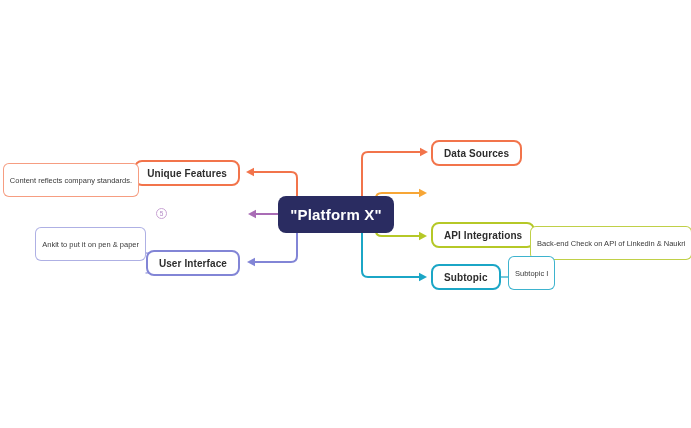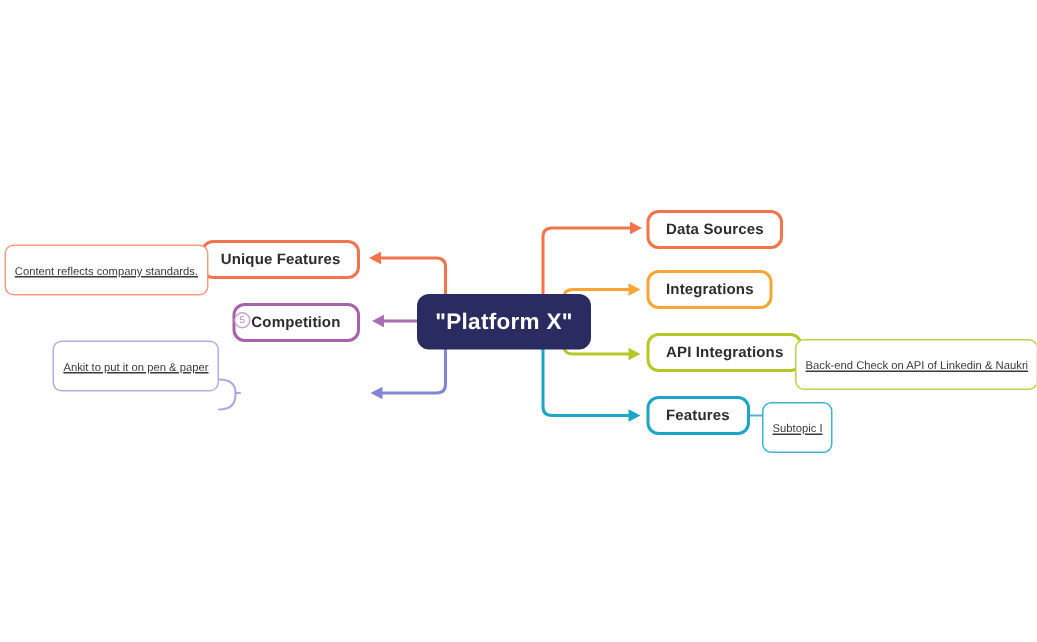--- a/index.html
+++ b/index.html
@@ -27,21 +27,21 @@
     position:absolute;display:inline-flex;align-items:center;justify-content:center;
     box-sizing:border-box;background:#ffffff;white-space:nowrap;
     color:#2d2d2d;cursor:pointer;
   }
   .topic{
     height:26px;border:2px solid;border-radius:8px;
     padding:0 11px;font-size:10px;font-weight:700;letter-spacing:.1px;
   }
   .child-node{
     height:19px;border:1.4px solid;border-radius:6px;
-    padding:16px 6px;font-size:7.5px;font-weight:400;color:#3a3a3a;text-decoration:underline;
+    padding:16px 6px;font-size:7.5px;font-weight:400;color:#3a3a3a;
   }
   .b-orange{border-color:#F2744B}
   .b-orange-lt{border-color:rgba(242,116,75,.7)}
   .b-amber{border-color:#F7A636}
   .b-lime{border-color:#B5C827}
   .b-lime-lt{border-color:rgba(181,200,39,.85)}
   .b-teal{border-color:#1BA6C6}
   .b-teal-lt{border-color:rgba(27,166,198,.85)}
   .b-purple{border-color:#A862AA}
   .b-peri{border-color:#8285D6}
@@ -87,28 +87,27 @@
     <path class="child e-orange-lt" d="M 139 172 H 152"></path>
     <path class="child e-peri-lt" d="M 146 253 Q 157 253 157 262 H 160"></path>
     <path class="child e-peri-lt" d="M 146 273 Q 157 273 157 263"></path>
     <path class="child e-lime-lt" d="M 519 235.5 H 530"></path>
     <path class="child e-teal-lt" d="M 497 277 H 508"></path>
   </svg>
 
   <div class="central">"Platform X"</div>
 
   <div class="node topic b-orange" style="right:451px;top:160px;">Unique Features</div>
-  <div class="node topic b-purple" style="right:451px;top:202px;">Competition</div>
+  <div class="node topic b-peri" style="right:451px;top:250px;">User Interface</div>
 
   <div class="node child-node b-orange-lt" style="right:552px;top:163px;">Content reflects company standards.</div>
   <div class="node child-node b-peri-lt" style="right:545px;top:227px;">Ankit to put it on pen &amp; paper</div>
 
   <div class="badge">5</div>
 
   <div class="node topic b-orange" style="left:431px;top:140px;">Data Sources</div>
-  <div class="node topic b-amber" style="left:431px;top:180px;">Integrations</div>
   <div class="node topic b-lime" style="left:431px;top:222px;">API Integrations</div>
-  <div class="node topic b-teal" style="left:431px;top:264px;">Features</div>
+  <div class="node topic b-teal" style="left:431px;top:264px;">Subtopic</div>
 
   <div class="node child-node b-lime-lt" style="left:530px;top:226px;text-align:right;">Back-end Check on API of Linkedin &amp; Naukri</div>
-  <div class="node child-node b-teal-lt" style="left:508px;top:268px;">Subtopic I</div>
+  <div class="node child-node b-teal-lt" style="left:508px;top:256px;">Subtopic I</div>
 
 </div>
 
 </body></html>

